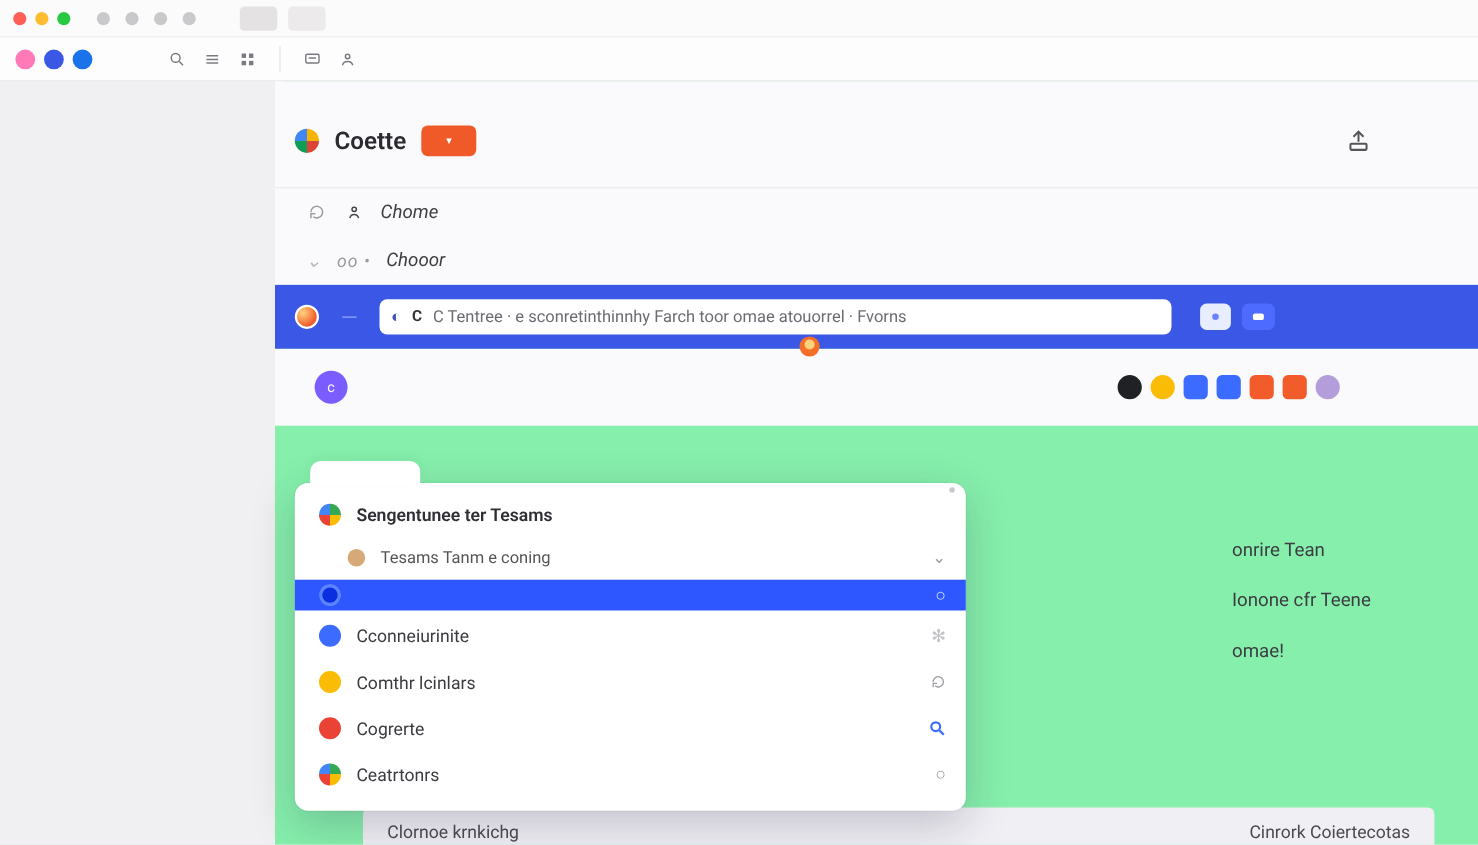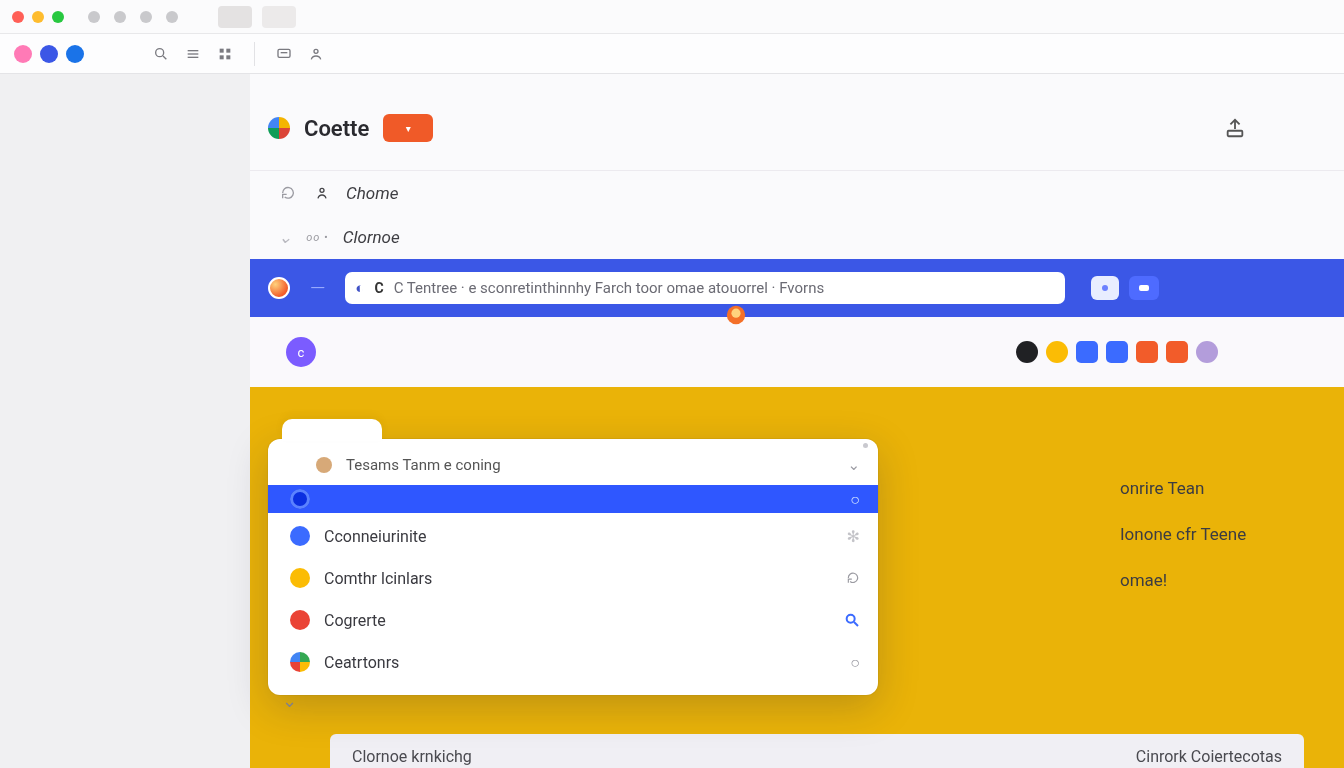--- a/index.html
+++ b/index.html
@@ -24,35 +24,35 @@
   .avset { display:flex; gap:8px; }
   .avset span { width:18px; height:18px; border-radius:50%; display:inline-block; }
   .toolbar .sep { width: 1px; height: 24px; background: #e2e2e5; margin: 0 6px; }
   .tool-ico { width:18px; height:18px; display:inline-flex; align-items:center; justify-content:center; color:#7a7a80; }
   .tool-ico svg { width:16px; height:16px; }
 
   
   .workspace { position: relative; width: 1344px; height: 694px; }
   .sidebar { position:absolute; left:0; top:0; width:250px; height:100%; background:#f0f0f2; }
   .content { position:absolute; left:250px; top:0; right:0; bottom:0; background:#f5f5f8; padding: 0; }
-  .content-inner { background:#eab308; width:100%; height:100%; position:relative; border-top-left-radius: 8px; text-align: right; }
+  .content-inner { background:#86efac; width:100%; height:100%; position:relative; border-top-left-radius: 8px; text-align: right; }
 
   
   .create-row { display:flex; align-items:center; gap:14px; padding: 40px 18px 28px 18px; border-bottom: 1px solid #eceaef; background:#fafafc; }
   .logo { width:22px; height:22px; border-radius:50%; background: conic-gradient(#f4b400 0 25%, #db4437 0 50%, #0f9d58 0 75%, #4285f4 0 100%); }
   .create-row h1 { font-size: 22px; font-weight: 600; color:#2a2a2f; }
   .orange-btn { width:50px; height:28px; background:#f05a28; border-radius:6px; display:flex; align-items:center; justify-content:center; color:#fff; font-size:10px; }
   .upload-ico { margin-left:auto; color:#555; margin-right: 80px; }
 
   
   .bc { background:#fafafc; padding: 0 28px; }
   .bc-row { display:flex; align-items:center; gap:14px; height:44px; color:#3d3d42; font-size:17px;font-style:italic; }
   .bc-row .caret { color:#b9b9c0; }
   .bc-row .ico { width:20px; height:20px; display:inline-flex; align-items:center; justify-content:center; }
-  .bc-row .mini { font-size:11px; color:#9a9aa0; letter-spacing:1px; }
+  .bc-row .mini { font-size:16px; color:#9a9aa0; letter-spacing:1px; }
 
   
   .omnibar { background:#3b57e6; height:58px; display:flex; align-items:center; padding: 0 18px; gap:20px; position: relative; }
   .omnibar .av { width:22px; height:22px; border-radius:50%; background: radial-gradient(circle at 30% 30%, #ffd27d, #f25c2a 70%); border:2px solid #fff; }
   .omnibar .dash { color:#9fb0ff; font-size:20px; font-weight:300; }
   .omni-input { flex: 0 0 720px; height:32px; background:#fff; border-radius:7px; display:flex; align-items:center; padding:0 10px; gap:10px; color:#6b6b74; font-size:15px; }
   .omni-input .c { font-weight:700; color:#333; font-size:14px; }
   .omni-input .txt { color:#6b6b74; white-space:nowrap; overflow:hidden; text-overflow:ellipsis; }
   .omni-tail { display:flex; gap:10px; align-items:center; margin-left:6px; }
   .omni-tail .pill { height:24px; border-radius:6px; background:#e8edff; display:flex; align-items:center; justify-content:center; }
@@ -62,21 +62,21 @@
 
   
   .chips-row { display:flex; align-items:center; height:70px; padding: 0 36px; background:#faf9fc; }
   .row-av { width:30px; height:30px; border-radius:50%; background:#7b5cff; color:#fff; display:flex; align-items:center; justify-content:center; font-size:13px; }
   .chips { margin-left:auto; display:flex; gap:8px; align-items:center; margin-right: 90px; }
   .chip { width:22px; height:22px; border-radius:5px; }
   .chip.round { border-radius:50%; }
 
   
   .lower { position:absolute; left:0; right:0; top: 380px; bottom:0; padding: 0 0 0 80px; }
-  .col-right { position:absolute; left: 870px; top: 24px; display:flex; flex-direction:column; gap: 26px; font-size:17px; color:#3c3c42; }
+  .col-right { position:absolute; left: 870px; top: 36px; display:flex; flex-direction:column; gap: 26px; font-size:17px; color:#3c3c42; }
   .col-right .line { display:flex; align-items:center; gap:12px; }
   .bottom-row { position:absolute; left:80px; top: 280px; right: 40px; height:44px; background:#f0eff4; border-radius:6px; display:flex; align-items:center; justify-content:space-between; padding: 0 22px; color:#4a4a50; font-size:16px; }
 
   
   .dropdown { position:absolute; left: 268px; top: 365px; width: 610px; background:#fff; border-radius:12px; box-shadow: 0 12px 40px rgba(30,30,60,.22), 0 0 0 1px rgba(0,0,0,.04); padding: 8px 0 12px 0; z-index: 20; }
   .dd-notch { position:absolute; left: 14px; top:-20px; width: 100px; height: 22px; background:#fff; border-top-left-radius: 10px; border-top-right-radius: 10px; box-shadow: 0 -4px 10px rgba(0,0,0,.04); }
   .dd-dot  { position:absolute; right: 10px; top: 4px; width:5px; height:5px; border-radius:50%; background:#c9c9cf; }
   .dd-item { display:flex; align-items:center; gap:14px; height:42px; padding: 0 22px; font-size:16px; color:#3a3a40; cursor:pointer; position:relative; }
   .dd-item .oico { width:20px; height:20px; border-radius:50%; flex:0 0 20px; }
   .dd-item .tail { position:absolute; right:18px; color:#9a9aa2; }
@@ -187,21 +187,21 @@
             <svg width="16" height="16" viewBox="0 0 24 24" fill="none" stroke="#454549" stroke-width="2">
                 <circle cx="12" cy="8" r="3"></circle>
                 <path d="M6 20c1-4 4-5 6-5s5 1 6 5"></path>
               </svg>
           </span>
           <span>Chome</span>
         </div>
         <div class="bc-row">
           <span class="caret">⌄</span>
           <span class="mini">oo •</span>
-          <span>Clornoe</span>
+          <span>Chooor</span>
         </div>
       </div>
 
       <div class="omnibar">
         <span class="av"></span>
         <span class="dash">—</span>
         <div class="omni-input">
           <span style="color:#3f51c6; font-weight:900;">◐</span>
           <span class="c">C</span>
           <span class="txt">C Tentree · e sconretinthinnhy Farch toor omae atouorrel · Fvorns</span>
@@ -253,20 +253,24 @@
         </div>
       </div>
 
     </div>
   </div>
 
   <div class="dropdown">
     <span class="dd-notch"></span>
     <span class="dd-dot"></span>
 
+    <div class="dd-item header">
+      <span class="oico" style="background:conic-gradient(#34a853 0 25%,#fbbc05 0 50%,#ea4335 0 75%,#4285f4 0 100%)"></span>
+      <span>Sengentunee ter Tesams</span>
+    </div>
     <div class="dd-item sub">
       <span class="oico" style="background:#d7a978;width:16px;height:16px;flex:0 0 16px"></span>
       <span>Tesams Tanm e coning</span>
       <span class="tail">⌄</span>
     </div>
     <div class="dd-item sel">
       <span class="oico"></span>
       <span></span>
       <span class="tail">○</span>
     </div>

